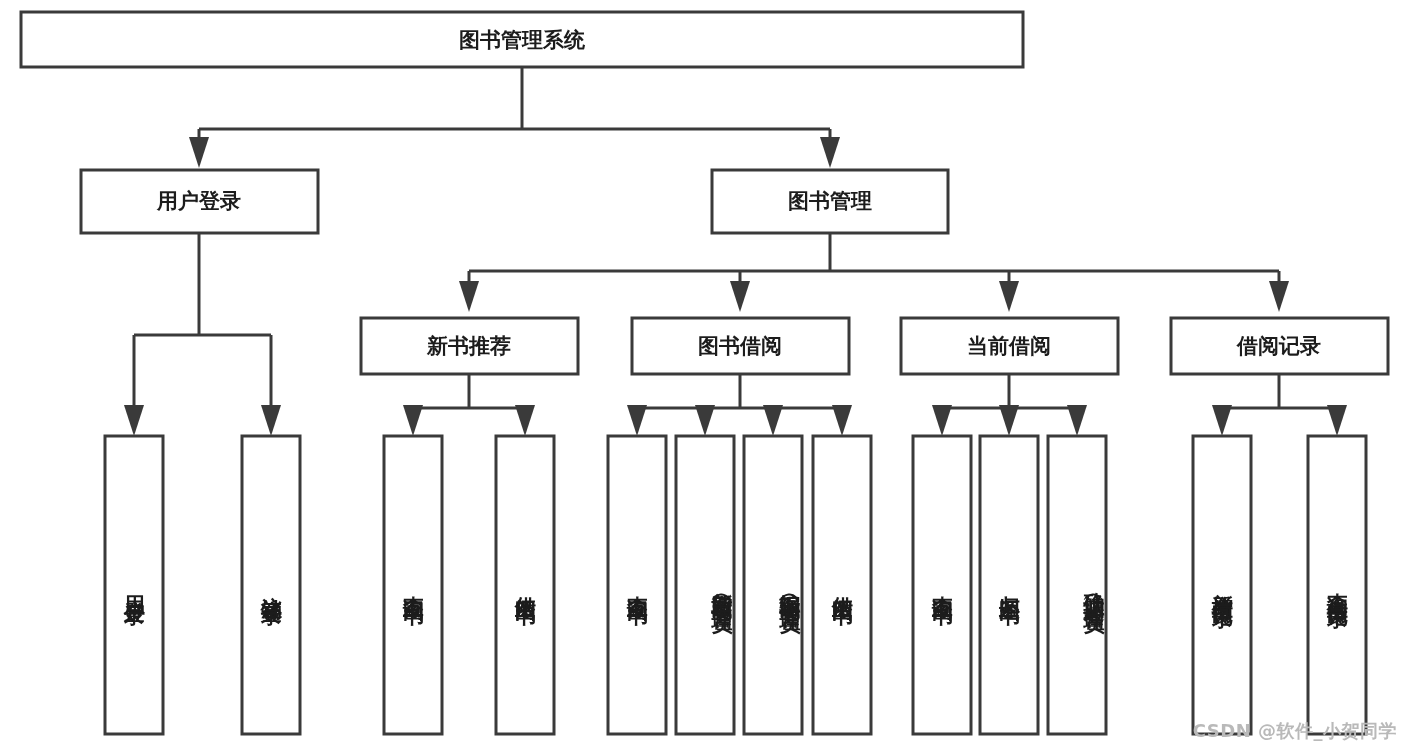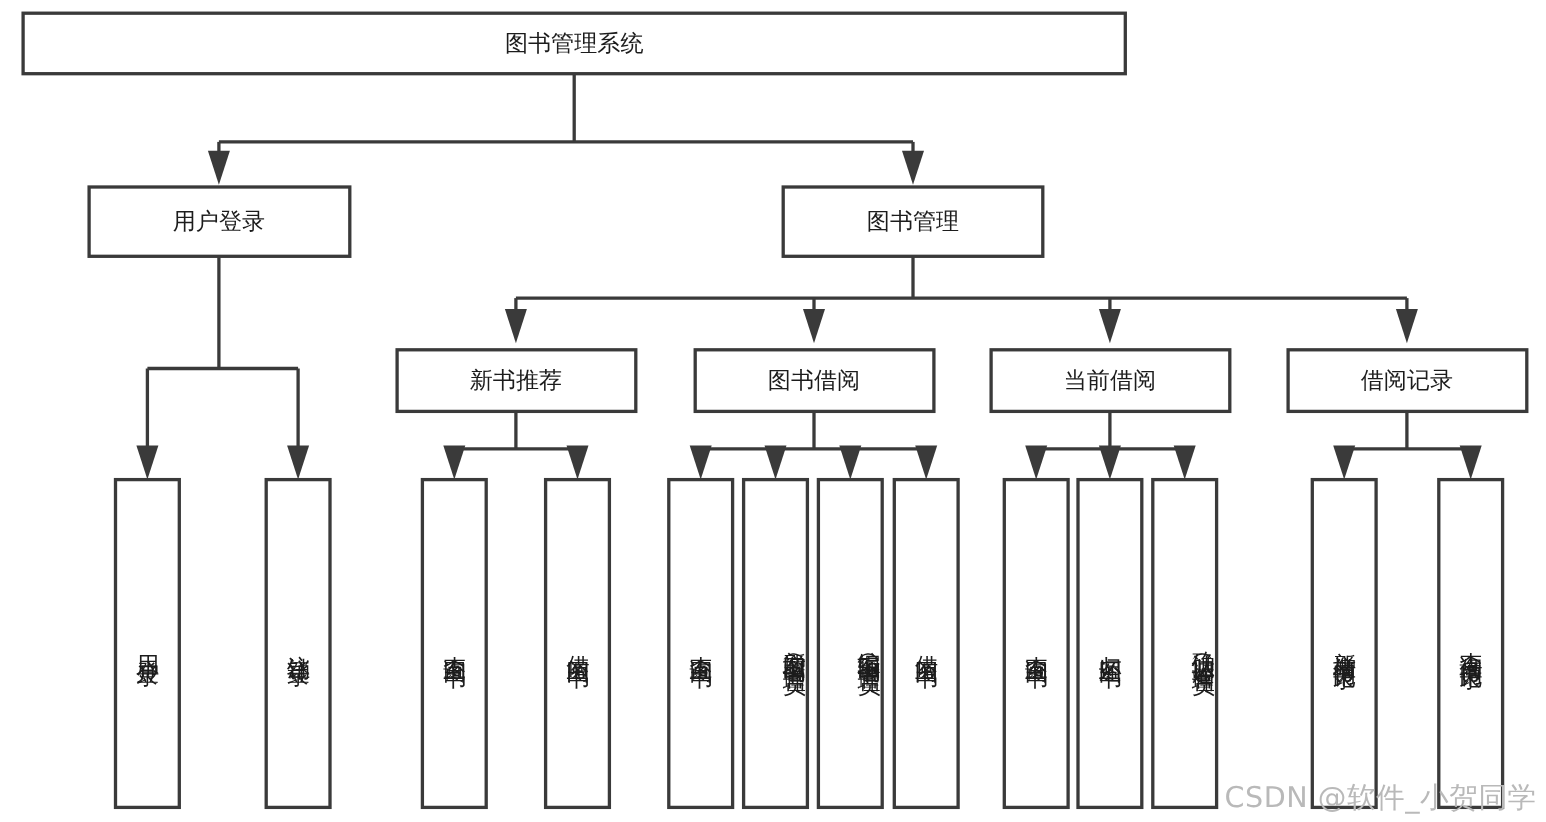--- a/index.html
+++ b/index.html
@@ -11,20 +11,21 @@
     width: 1405px;
     height: 747px;
     font-family: "DejaVu Sans", "Liberation Sans", sans-serif;
     overflow: hidden;
   }
   #diagram-root {
     position: relative;
     width: 1405px;
     height: 747px;
     background: #ffffff;
+    font-weight: bold;
   }
   svg.diagram-canvas {
     position: absolute;
     left: 0;
     top: 0;
     width: 1405px;
     height: 747px;
     display: block;
   }
   .node-box {
@@ -63,21 +64,21 @@
     justify-content: center;
     text-align: center;
     white-space: nowrap;
     pointer-events: none;
   }
   .watermark {
     position: absolute;
     right: 8px;
     bottom: 4px;
     font-family: "DejaVu Sans", "Liberation Sans", sans-serif;
-    font-size: 26px;
+    font-size: 18px;
     color: #b9b9b9;
     white-space: nowrap;
     letter-spacing: 0.5px;
   }
 </style>
 </head>
 <body>
 
 <div id="diagram-root">
 

